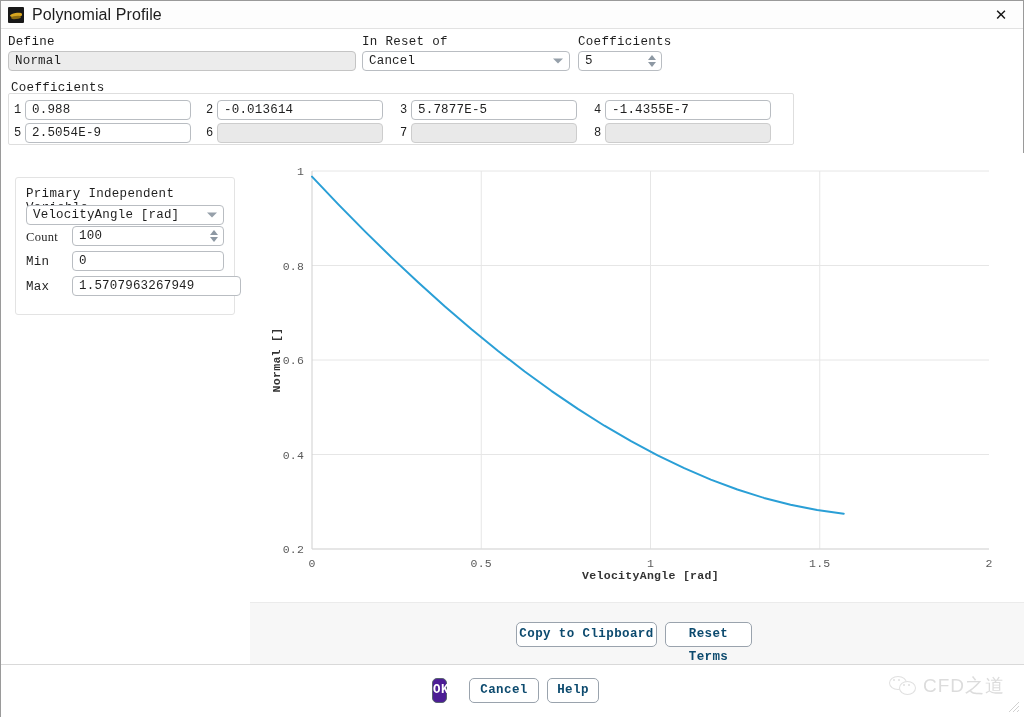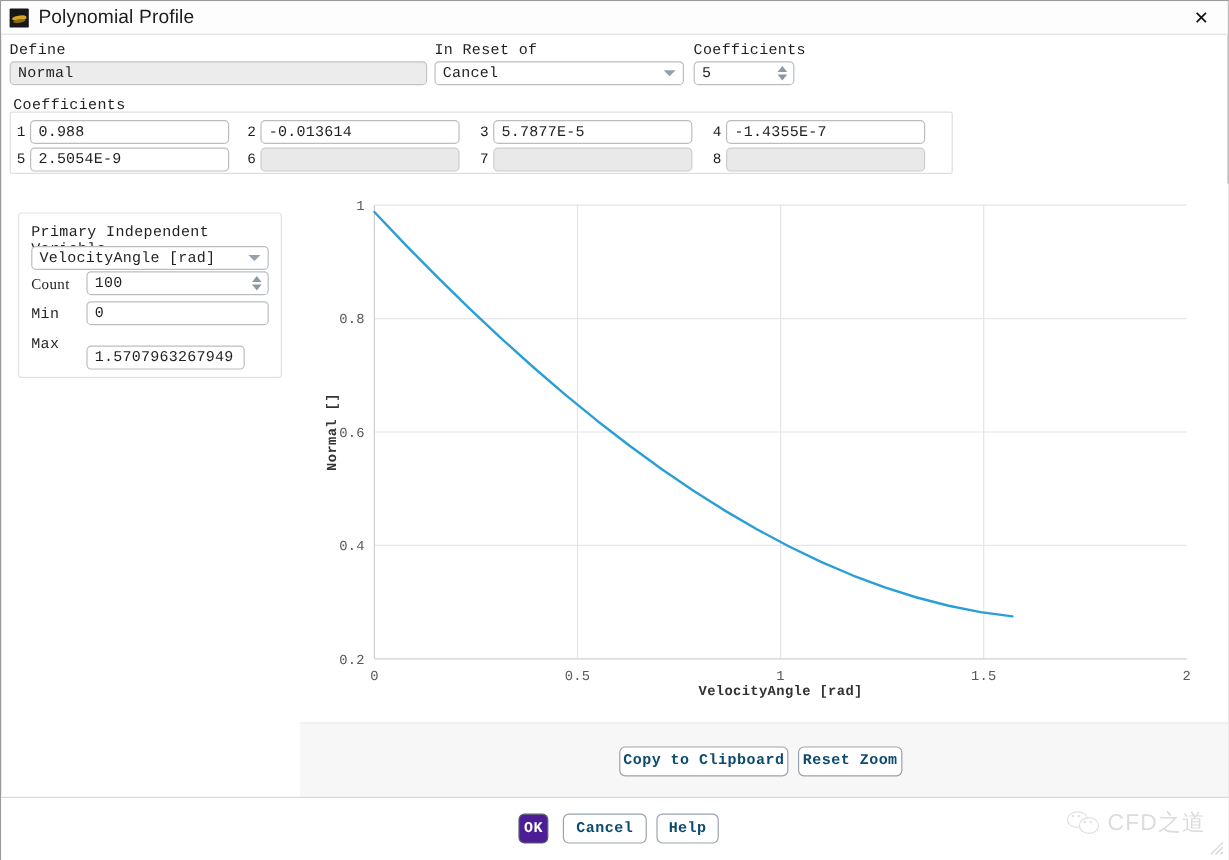--- a/index.html
+++ b/index.html
@@ -94,21 +94,21 @@
     position:absolute;left:14px;top:176px;width:220px;height:138px;
     border:1px solid #e3e3e3;border-radius:3px;background:#fff;box-sizing:border-box;
   }
   #piv-label{position:absolute;left:10px;top:9px;}
   #piv-combo{position:absolute;left:10px;top:27px;width:198px;}
   #count-label{position:absolute;left:10px;top:52px;font-family:Liberation Serif, serif;}
   #count-spin{position:absolute;left:56px;top:48px;width:152px;}
   #min-label{position:absolute;left:10px;top:77px;}
   #min-field{position:absolute;left:56px;top:73px;width:152px;}
   #max-label{position:absolute;left:10px;top:102px;}
-  #max-field{position:absolute;left:56px;top:98px;width:132px;margin-top:12px;}
+  #max-field{position:absolute;left:56px;top:98px;width:169px;}
   
   #chart-panel{
     position:absolute;left:249px;top:152px;width:774px;height:449px;background:#fff;
   }
   #plot-svg{position:absolute;left:0;top:0;}
   .axis-tick{
     font-family:"Liberation Mono","DejaVu Sans Mono",monospace;font-size:11.5px;
     fill:#5a5a5a;letter-spacing:.2px;
   }
   .axis-title{
@@ -127,21 +127,21 @@
     height:25px;line-height:23px;text-align:center;cursor:pointer;
   }
   #copy-clipboard-btn{position:absolute;left:266px;top:19px;width:141px;}
   #reset-zoom-btn{position:absolute;left:415px;top:19px;width:87px;}
   
   #footer{
     position:absolute;left:0;top:663px;width:1024px;height:53px;
     background:#fff;border-top:1px solid #d9d9d9;box-sizing:border-box;
   }
   #ok-btn{
-    position:absolute;left:431px;top:13px;width:25px;height:25px;
+    position:absolute;left:431px;top:13px;width:15px;height:25px;
     background:#4c1d95;border-color:#58626f;color:#fff;
   }
   #cancel-btn{position:absolute;left:468px;top:13px;width:70px;}
   #help-btn{position:absolute;left:546px;top:13px;width:52px;}
   
   #watermark{
     position:absolute;right:18px;top:672px;display:flex;align-items:center;
     opacity:.30;pointer-events:none;
   }
   #watermark .wm-text{
@@ -270,21 +270,21 @@
           <text x="739" y="414" text-anchor="middle" class="axis-tick">2</text>
         </g>
       <path id="series-path" fill="none" stroke-linecap="round" stroke-linejoin="round" d="M62.00 23.67 L88.57 51.64 L115.18 78.62 L141.75 104.61 L168.36 129.56 L194.93 153.47 L221.50 176.29 L248.11 197.98 L274.68 218.48 L301.29 237.81 L327.86 255.90 L354.43 272.72 L381.04 288.22 L407.61 302.40 L434.21 315.20 L460.79 326.59 L487.36 336.51 L513.97 344.92 L540.54 351.77 L567.14 357.07 L593.72 360.66 " stroke="#2a9fd6" stroke-width="2"></path>
       <text id="xaxis-title" class="axis-title" text-anchor="middle" x="400.5" y="426">VelocityAngle [rad]</text>
       <text id="yaxis-title" class="axis-title" text-anchor="middle" x="0" y="0" transform="translate(30,207) rotate(-90)">Normal []</text>
     </svg>
   </div>
 
   <div id="chart-toolbar">
     <div class="btn" id="copy-clipboard-btn">Copy to Clipboard</div>
-    <div class="btn" id="reset-zoom-btn">Reset Zoom</div>
+    <div class="btn" id="reset-zoom-btn">Reset Terms</div>
   </div>
 
   <div id="footer">
     <div class="btn" id="ok-btn">OK</div>
     <div class="btn" id="cancel-btn">Cancel</div>
     <div class="btn" id="help-btn">Help</div>
   </div>
 
   <div id="watermark">
     <span class="wechat">

